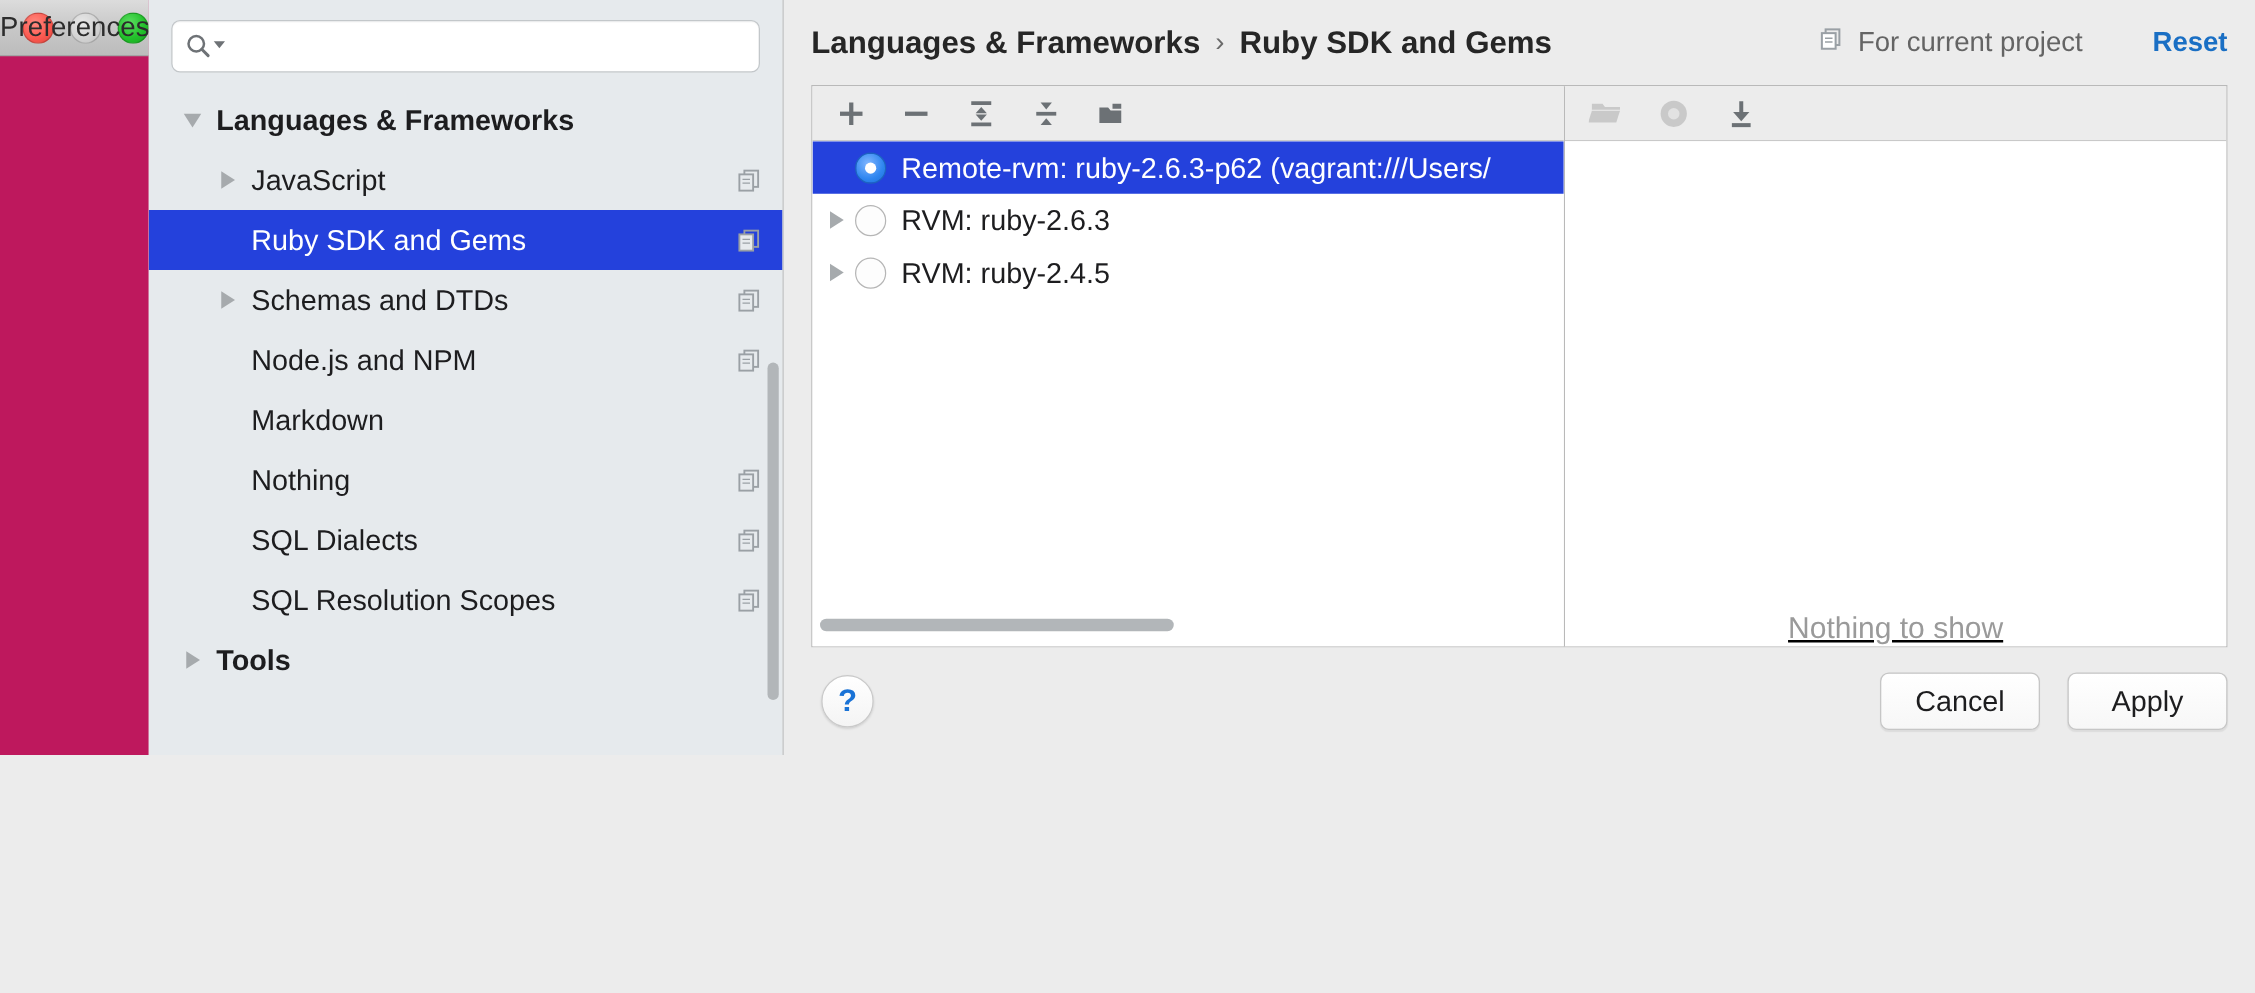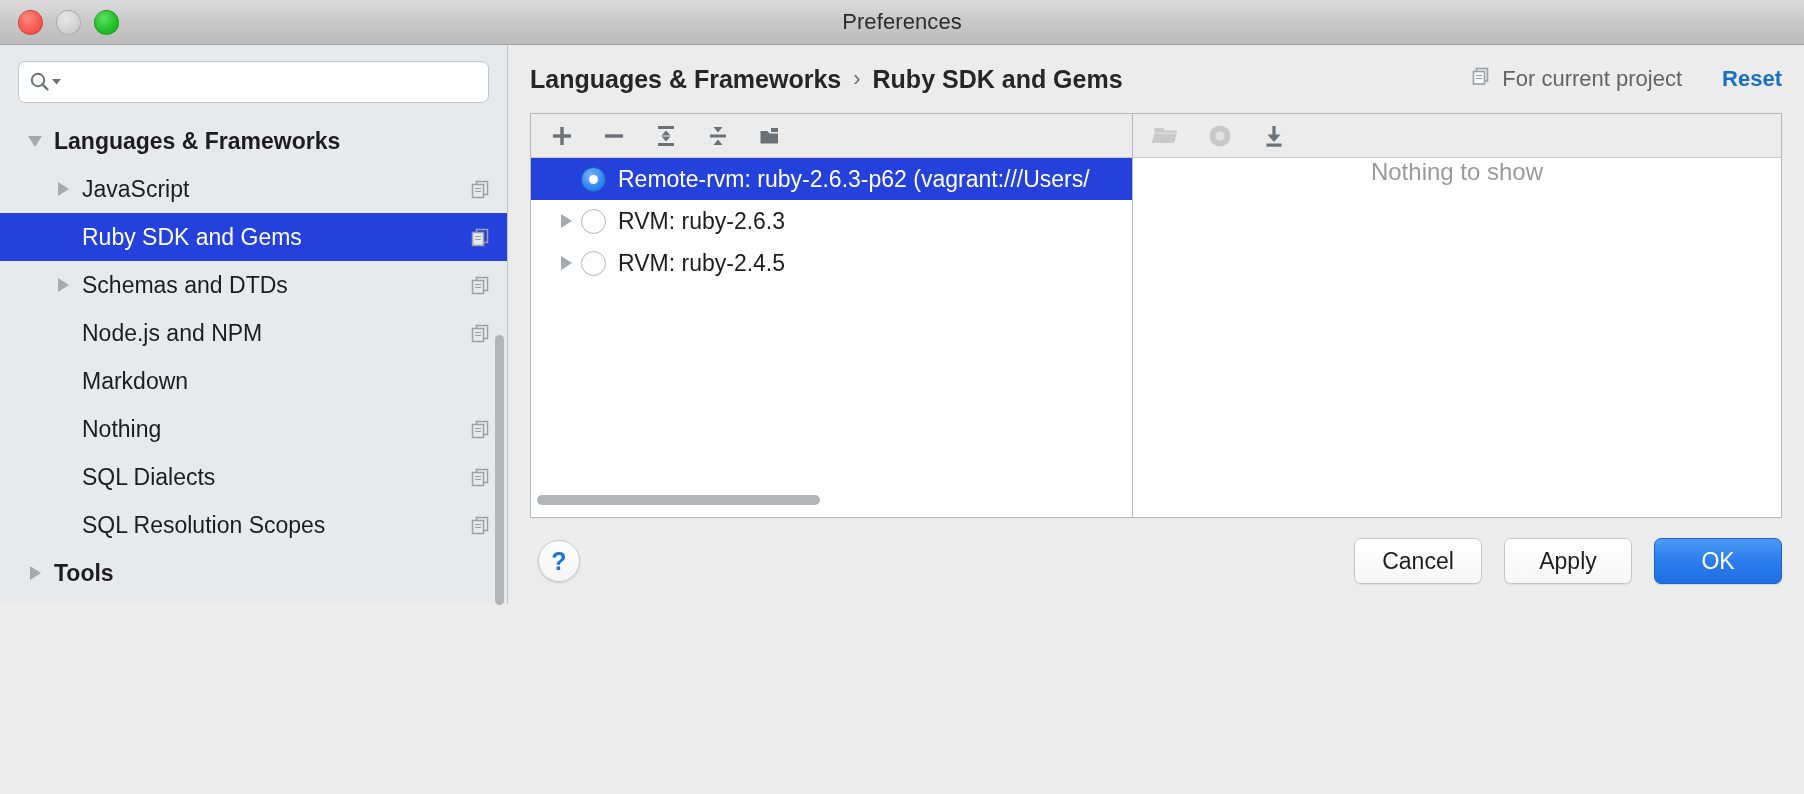--- a/index.html
+++ b/index.html
@@ -6,21 +6,21 @@
   html, body {
     width: 1804px; height: 794px;
     font-family: "Liberation Sans", sans-serif;
     overflow: hidden;
     background: #ececec;
   }
   .window {
     position: relative;
     width: 1804px; height: 604px;
     background: #be185d;
-    display: flex; flex-direction: column;
+    display: flex; 
   }
 
   
   .titlebar {
     height: 45px;
     flex: 0 0 45px;
     background: linear-gradient(to bottom, #dcdcdc 0%, #c8c8c8 50%, #bcbcbc 100%);
     border-bottom: 1px solid #a3a3a3;
     display: flex; align-items: center;
     position: relative;
@@ -142,21 +142,21 @@
     flex: 0 0 68px;
     display: flex; align-items: center;
     padding: 0 22px 0 22px;
   }
   .crumbs { display: flex; align-items: center; gap: 12px; }
   .crumb {
     font-size: 25px; font-weight: bold; color: #262626;
     white-space: nowrap;
   }
   .crumb-sep { font-size: 22px; color: #6b6b6b; }
-  .hdr-right { margin-left: auto; display: flex; align-items: center; gap: 40px; justify-content: flex-end; }
+  .hdr-right { margin-left: auto; display: flex; align-items: center; gap: 56px; justify-content: flex-end; }
   .for-project {
     display: flex; align-items: center; gap: 10px;
     font-size: 22px; color: #646464;
     white-space: nowrap;
   }
   .reset-link {
     font-size: 22px; font-weight: bold; color: #1a6fc4;
     cursor: pointer; white-space: nowrap;
   }
 
@@ -193,21 +193,21 @@
   .sdk-list {
     flex: 1 1 auto;
     background: #ffffff;
     position: relative;
     overflow: hidden;
     min-width: 0;
   }
   .sdk-row {
     height: 42px;
     display: flex; align-items: center;
-    padding-left: 22px;
+    padding-left: 6px;
     white-space: nowrap;
   }
   .sdk-row.selected { background: #2441dc; }
   .sdk-twisty {
     width: 26px; flex: 0 0 26px;
     display: flex; align-items: center; justify-content: center;
   }
   .radio {
     width: 25px; height: 25px; border-radius: 50%;
     border: 1.5px solid #b6b6b6;
@@ -249,21 +249,21 @@
     height: 44px;
     flex: 0 0 44px;
     background: #ececec;
     border-bottom: 1px solid #c9c9c9;
     display: flex; align-items: center;
     gap: 24px; padding-left: 18px;
   }
   .right-body {
     flex: 1 1 auto;
     background: #ffffff;
-    display: flex; align-items: flex-start; justify-content: center;
+    display: flex; align-items: flex-end; justify-content: center; text-decoration: underline;
   }
   .nothing {
     font-size: 24px; color: #9a9a9a;
   }
 
   
   .footer {
     height: 86px;
     flex: 0 0 86px;
     background: #ececec;
@@ -563,19 +563,18 @@
           </div>
         </div>
 
       </div>
 
       <div class="footer">
         <div class="help-btn">?</div>
         <div class="btn-group" id="footer-buttons">
             <div class="btn plain">Cancel</div>
             <div class="btn plain">Apply</div>
-            <div class="btn primary">OK</div>
           </div>
       </div>
 
     </div>
   </div>
 </div>
 
 </body></html>

